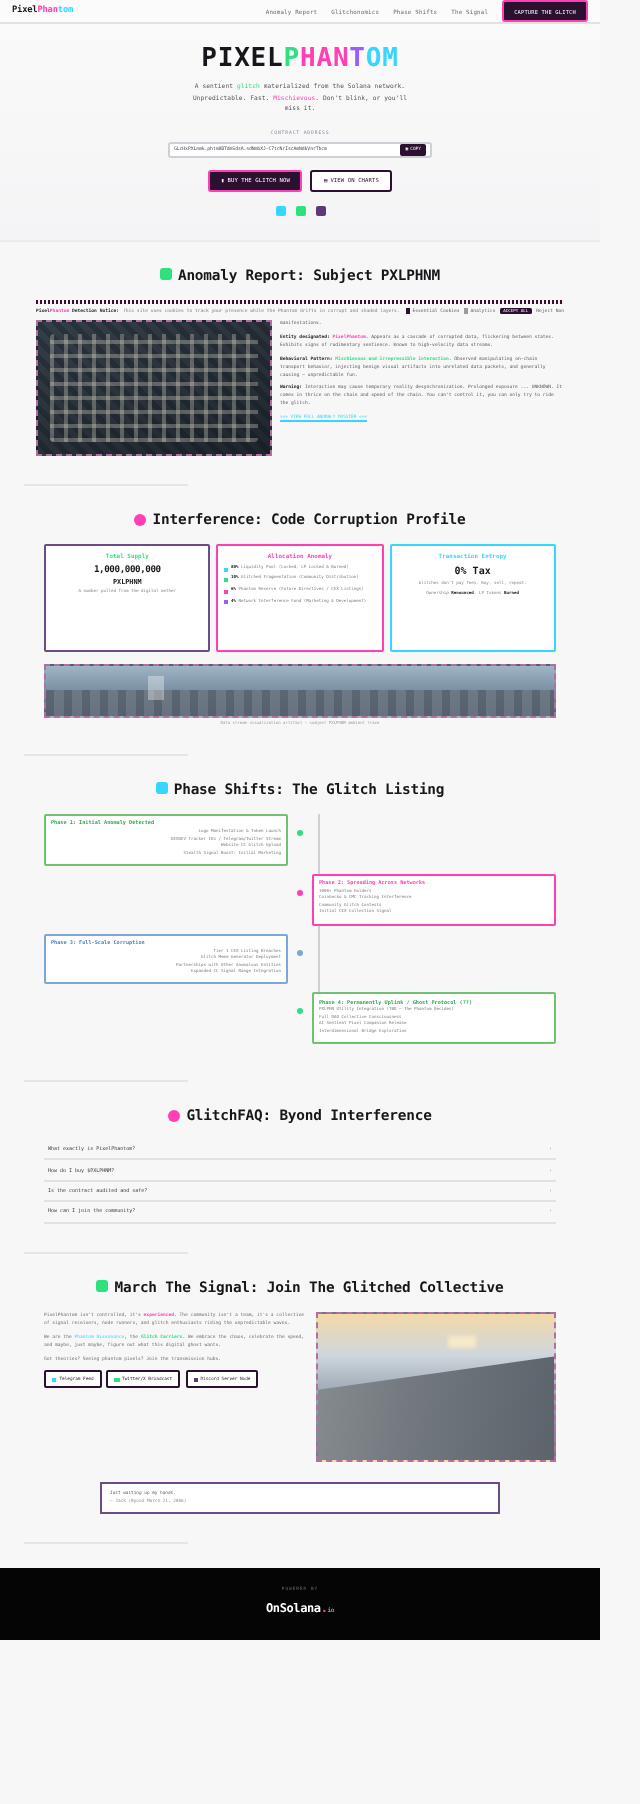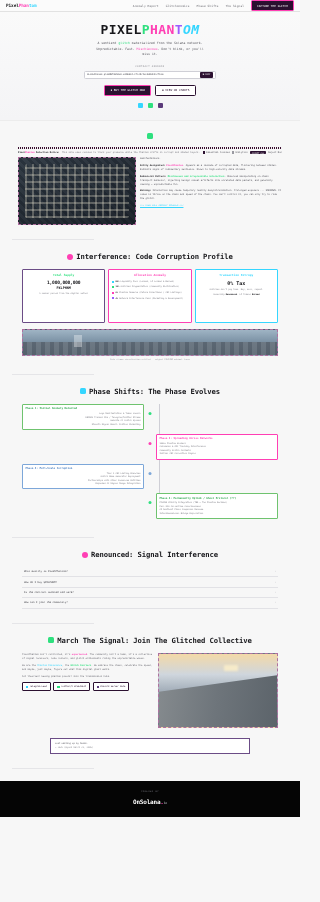--- a/index.html
+++ b/index.html
@@ -43,21 +43,21 @@
     border-bottom: 1px solid #ececec;
   }
   .hero-title {
     font-size: 13px; font-weight: bold; letter-spacing: .4px;
     font-family: "DejaVu Sans Mono", monospace;
   }
   .hero-title .c1 { color: #17171b; }
   .hero-title .c2 { color: #2fe07f; }
   .hero-title .c3 { color: #ff3fb4; }
   .hero-title .c4 { color: #9b5bff; }
-  .hero-title .c5 { color: #35d6ff; font-style: italic; }
+  .hero-title .c5 { color: #35d6ff; }
   .hero-sub {
     margin-top: 4px; font-size: 3.1px; line-height: 1.85; color: #55555c;
     letter-spacing: .05px;
   }
   .hero-sub .g { color: #2fe07f; }
   .hero-sub .m { color: #ff3fb4; }
   .ca-label { margin-top: 7px; font-size: 2.4px; color: #8d8d94; letter-spacing: .4px; }
   .ca-row {
     margin: 2.5px auto 0; width: 132px; height: 8px;
     background: #fff; border: .5px solid #cfcfd6; border-radius: 1.5px;
@@ -317,20 +317,21 @@
     <div class="social-row">
       <span class="soc soc-tg"></span>
       <span class="soc soc-tw"></span>
       <span class="soc soc-dc"></span>
     </div>
   </div>
 
   <div class="section">
     <div class="sec-head">
       <span class="sec-badge" style="background:#2fe07f"></span>
+      <span class="sec-title">Anomaly Report: Subject PXLPHNM</span>
     </div>
 
     <div class="report-bar"></div>
     <div class="report-toolbar">
       <span class="rt-label"><span>Pixel</span><span class="pk">Phantom</span><span> Detection Notice:</span></span>
       <span class="rt-desc">This site uses cookies to track your presence while the Phantom drifts in corrupt and shaded layers.</span>
       <span class="rt-chip">
           <i class="rt-sq"></i>
           <span>Essential Cookies</span>
         </span>
@@ -402,21 +403,21 @@
 
     <div class="wide-img"></div>
     <div class="wide-cap">Data stream visualization artifact — subject PXLPHNM ambient trace</div>
   </div>
 
   <div class="divider"></div>
 
   <div class="section">
     <div class="sec-head">
       <span class="sec-badge" style="background:#35d6ff"></span>
-      <span class="sec-title">Phase Shifts: The Phase Evolves</span>
+      <span class="sec-title">Phase Shifts: The Glitch Listing</span>
     </div>
 
     <div class="timeline">
       <div class="tl-line"></div>
 
       <div class="ph-row left">
         <div class="ph-card ph-green">
           <div class="ph-title">Phase 1: Initial Anomaly Detected</div>
           <div class="ph-li" style="text-align:right">
             <div>Logo Manifestation &amp; Token Launch</div>
@@ -467,21 +468,21 @@
         <span class="ph-dot dot-lime"></span>
       </div>
     </div>
   </div>
 
   <div class="divider"></div>
 
   <div class="section">
     <div class="sec-head">
       <span class="sec-badge" style="background:#ff3fb4;border-radius:50%"></span>
-      <span class="sec-title">Renounced: Signal Interference</span>
+      <span class="sec-title">GlitchFAQ: Byond Interference</span>
     </div>
     <div class="faq">
       <div class="faq-item">
         <span>What exactly is PixelPhantom?</span>
         <span class="faq-chev">›</span>
       </div>
       <div class="faq-item">
         <span>How do I buy $PXLPHNM?</span>
         <span class="faq-chev">›</span>
       </div>

